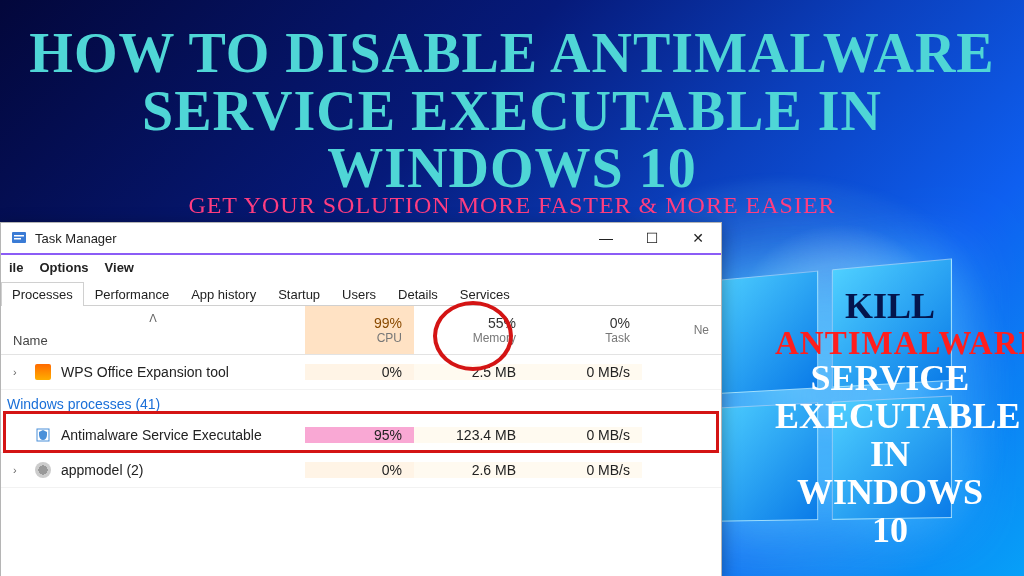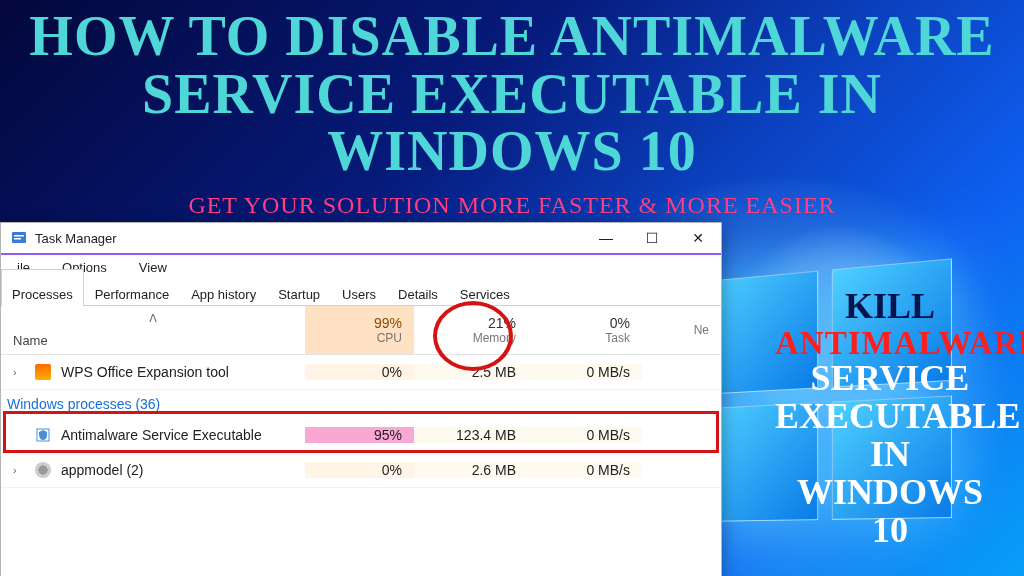--- a/index.html
+++ b/index.html
@@ -8,21 +8,21 @@
     position:absolute;inset:0;
     background:
       radial-gradient(circle at 82% 58%, rgba(255,255,255,.25) 0 70px, transparent 110px),
       linear-gradient(135deg,#03073b 0%, #061a7a 35%, #0b3fbc 55%, #0e5ff0 75%, #07a0f8 100%);
   }
   .win-logo{position:absolute;left:700px;top:270px;width:250px;height:250px;display:grid;grid-template-columns:1fr 1fr;grid-template-rows:1fr 1fr;gap:14px;transform:perspective(700px) rotateY(-12deg) skewY(-3deg);filter:drop-shadow(0 0 30px rgba(80,200,255,.7));}
   .win-logo div{background:linear-gradient(135deg,#4fd0ff,#0a7be8);border:1px solid rgba(255,255,255,.5);}
   .glow{position:absolute;left:520px;top:180px;width:520px;height:420px;border-radius:50%;background:radial-gradient(circle,rgba(120,220,255,.55),transparent 70%);filter:blur(4px);}
   
   .headline{
-    position:absolute;left:0;right:0;top:8px;color:#4fd6d6;
+    position:absolute;left:0;right:0;top:25px;color:#4fd6d6;
     font-family:"Times New Roman",serif;font-size:56px;font-weight:600;text-align:center;line-height:1.03;letter-spacing:1px;
   }
   .tagline{
     position:absolute;left:0;right:0;top:192px;color:#ff3d81;text-align:center;
     font-family:"Times New Roman",serif;font-size:24px;letter-spacing:1px;
   }
   
   .side-block{
     position:absolute;right:19px;top:288px;width:230px;text-align:center;
     font-family:"Times New Roman",serif;font-weight:700;font-size:36px;line-height:1.05;
@@ -35,23 +35,23 @@
     position:absolute;left:0;top:222px;width:720px;height:354px;background:#ffffff;border:1px solid #b5b5b5;
     box-shadow:0 4px 16px rgba(0,0,0,.35);
   }
   .tm-title{height:30px;display:flex;align-items:center;border-bottom:2px solid #8b5cf6;}
   .tm-title .icon{width:16px;height:16px;margin:0 8px 0 10px;display:inline-block;}
   .tm-title .icon svg{width:16px;height:16px;}
   .tm-title .txt{font-size:13px;color:#222;}
   .tm-title .spacer{flex:1;}
   .tm-btn{width:46px;height:30px;display:flex;align-items:center;justify-content:center;color:#222;font-size:14px;}
   .tm-menu{height:24px;display:flex;align-items:center;font-size:13px;color:#222;}
-  .tm-menu span{padding:0 16px;}
+  .tm-menu span{padding:0 8px;font-weight:bold;}
   .tm-tabs{height:26px;display:flex;align-items:flex-end;font-size:13px;border-bottom:1px solid #d0d0d0;}
-  .tm-tab{padding:17px 10px 4px;border:1px solid transparent;border-bottom:none;color:#222;position:relative;top:1px;}
+  .tm-tab{padding:4px 10px 4px;border:1px solid transparent;border-bottom:none;color:#222;position:relative;top:1px;}
   .tm-tab.active{border-color:#d0d0d0;background:#fff;}
   
   .cols{height:48px;display:flex;align-items:stretch;border-bottom:1px solid #e3e3e3;}
   .col{display:flex;flex-direction:column;justify-content:center;align-items:flex-end;padding:0 12px;font-size:13px;color:#555;}
   .col.name{flex:1;align-items:flex-start;justify-content:flex-end;padding-bottom:6px;font-size:13px;color:#444;position:relative;}
   .col.name .sort{position:absolute;left:50%;top:6px;transform:translateX(-50%);font-size:11px;color:#666;}
   .col .big{font-size:14px;color:#333;}
   .col .sub{font-size:12px;color:#777;}
   .col.c-cpu{width:85px;background:#ffe2c4;}
   .col.c-cpu .big{color:#8a4a00;}
@@ -139,21 +139,21 @@
   <div class="cols">
     <div class="col name">
       <span class="sort">ᐱ</span>
       <span>Name</span>
     </div>
     <div class="col c-cpu">
       <span class="big">99%</span>
       <span class="sub">CPU</span>
     </div>
     <div class="col c-mem">
-      <span class="big">21%</span>
+      <span class="big">55%</span>
       <span class="sub">Memory</span>
     </div>
     <div class="col c-disk">
       <span class="big">0%</span>
       <span class="sub">Task</span>
     </div>
     <div class="col c-net">
       <span class="big"></span>
       <span class="sub">Ne</span>
     </div>
@@ -164,21 +164,21 @@
         <div class="cell nm">
           <span class="chev">›</span>
           <span class="ic ic-wps"></span>
           <span>WPS Office Expansion tool</span>
         </div>
         <div class="cell cpu">0%</div>
         <div class="cell mem">2.5 MB</div>
         <div class="cell disk">0 MB/s</div>
         <div class="cell net"></div>
       </div>
-      <div class="group-head">Windows processes (36)</div>
+      <div class="group-head">Windows processes (41)</div>
       <div class="row">
         <div class="cell nm">
           <span class="chev"></span>
           <span class="ic"><svg viewBox="0 0 16 16">
               <rect x="2" y="2" width="12" height="12" fill="#fff" stroke="#4a90d9"></rect>
               <path d="M8 3 L12 5 V8 C12 11 10 13 8 13 C6 13 4 11 4 8 V5 Z" fill="#4a90d9"></path>
             </svg></span>
           <span>Antimalware Service Executable</span>
         </div>
         <div class="cell cpu heavy">95%</div>

